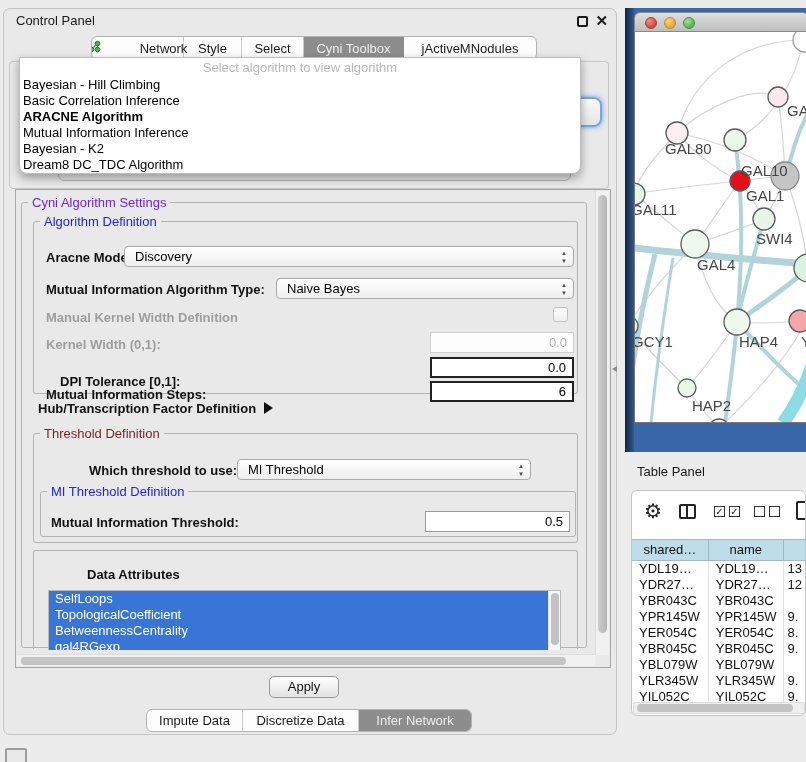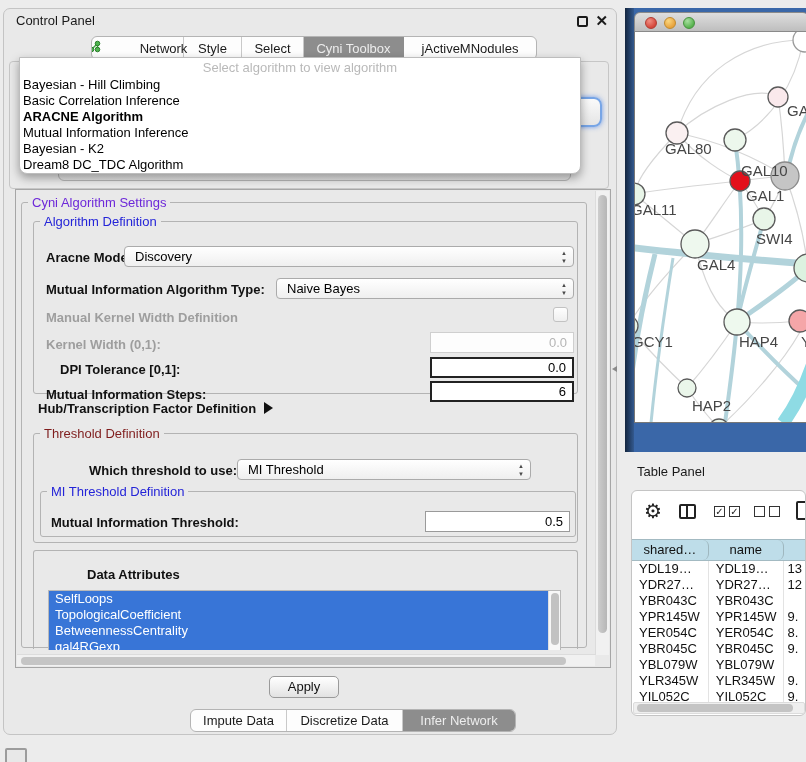--- a/index.html
+++ b/index.html
@@ -16,21 +16,21 @@
     border:2px solid #1a1a1a; border-radius:2px; background:transparent; }
   .close-btn { position:absolute; right:8px; top:3px; font-size:15px; font-weight:bold; color:#1a1a1a; }
 
   .seg { position:absolute; display:flex; height:24px; background:#FDFDFD;
     border:1px solid #B4B4B4; border-radius:6px; overflow:hidden; font-size:13px; color:#1a1a1a; }
   .seg .s { display:flex; align-items:center; justify-content:center;
     border-right:1px solid #C9C9C9; white-space:nowrap;gap:34px; }
   .seg .s:last-child { border-right:none; }
   .seg .s.sel { background:#8D8D8D; color:#EDEDED; border-right-color:#8D8D8D; }
   .seg-top { left:87px; top:27px; }
-  .seg-bottom { left:142px; top:700px; height:23px;margin-left:44px; }
+  .seg-bottom { left:142px; top:700px; height:23px; }
   .net-ico { margin-right:5px; display:inline-block; }
 
   
   .popup { position:absolute; left:15px; top:48px; width:562px; height:117px;
     background:#FFFFFF; border:1px solid #BDBDBD; border-radius:0 0 8px 8px;
     box-shadow:0 4px 10px rgba(0,0,0,0.35); z-index:50; overflow:hidden; }
   .popup .ph { position:absolute; left:0; top:2px; width:100%; text-align:center;
     color:#B9B9B9; font-size:13px; }
   .popup .opts { position:absolute; left:3px; top:19px; right:3px; }
   .popup .opt { font-size:13px; line-height:16px; color:#000; white-space:nowrap; }
@@ -121,21 +121,21 @@
     background:#FFF; border:1px solid #C4C4C4; border-radius:6px; overflow:hidden; }
   .gear { position:absolute; left:12px; top:10px; font-size:20px; color:#222; line-height:20px; }
   .colico { position:absolute; left:47px; top:13px; width:17px; height:15px; border:2px solid #222; border-radius:2px; }
   .colico::after { content:""; position:absolute; left:5px; top:0; width:2px; height:11px; background:#222; }
   .cb { position:absolute; top:15px; width:11px; height:11px; border:1.5px solid #333;
     font-size:10px; line-height:9px; text-align:center; color:#222; }
   .docico { position:absolute; left:164px; top:10px; width:16px; height:19px; border:2px solid #222; border-radius:2px; }
   .ttable { position:absolute; left:0; top:48px; width:100%; }
   .thead { display:flex; height:22px; background:#BEDDE9; border-top:1px solid #A3BAC2;
     border-bottom:1px solid #A3BAC2; font-size:13px; align-items:center; }
-  .thead .hc { text-align:center; border-right:1px solid #9FB7BF; height:100%; line-height:20px;border-radius:6px; }
+  .thead .hc { text-align:center; border-right:1px solid #9FB7BF; height:100%; line-height:20px; }
   .hc.c1 { width:79px; } .hc.c2 { width:77px; } .hc.c3 { width:22px; border-right:none; }
   .trows { position:absolute; left:0; top:22px; width:100%; height:141px; overflow:hidden; background:#FFF; }
   .trow { display:flex; height:16px; font-size:13px; line-height:16px; }
   .trow .tc { padding-left:7px; white-space:nowrap; overflow:hidden; }
   .tc.c1 { width:79px; border-right:1px solid #E3E3E3; }
   .tc.c2 { width:77px; border-right:1px solid #E3E3E3; }
   .tc.c3 { width:22px; padding-left:4px; }
   .tp-hsb { position:absolute; left:1px; top:211px; width:172px; height:12px;
     background:#EFEFEF; border:1px solid #DCDCDC; border-radius:2px; }
   .tp-hsb .thumb { position:absolute; left:3px; top:1px; width:156px; height:8px; background:#C4C4C4; border-radius:4px; }
@@ -231,21 +231,21 @@
           </div>
 
           <div class="flbl dis" style="left:12px; top:88px;">Manual Kernel Width Definition</div>
           <div class="chk" style="left:519px; top:85px;"></div>
 
           <div class="flbl dis" style="left:12px; top:115px;">Kernel Width (0,1):</div>
           <div class="inp dis" style="left:396px; top:110px; width:144px;">
             <span>0.0</span>
           </div>
 
-          <div class="flbl" style="left:12px; top:140px;padding-left:14px;">DPI Tolerance [0,1]:</div>
+          <div class="flbl" style="left:12px; top:152px;padding-left:14px;">DPI Tolerance [0,1]:</div>
           <div class="inp dark" style="left:396px; top:135px; width:144px;">
             <span>0.0</span>
           </div>
 
           <div class="flbl" style="left:12px; top:165px;">Mutual Information Steps:</div>
           <div class="inp dark" style="left:396px; top:159px; width:144px;">
             <span>6</span>
           </div>
         </div>
 

